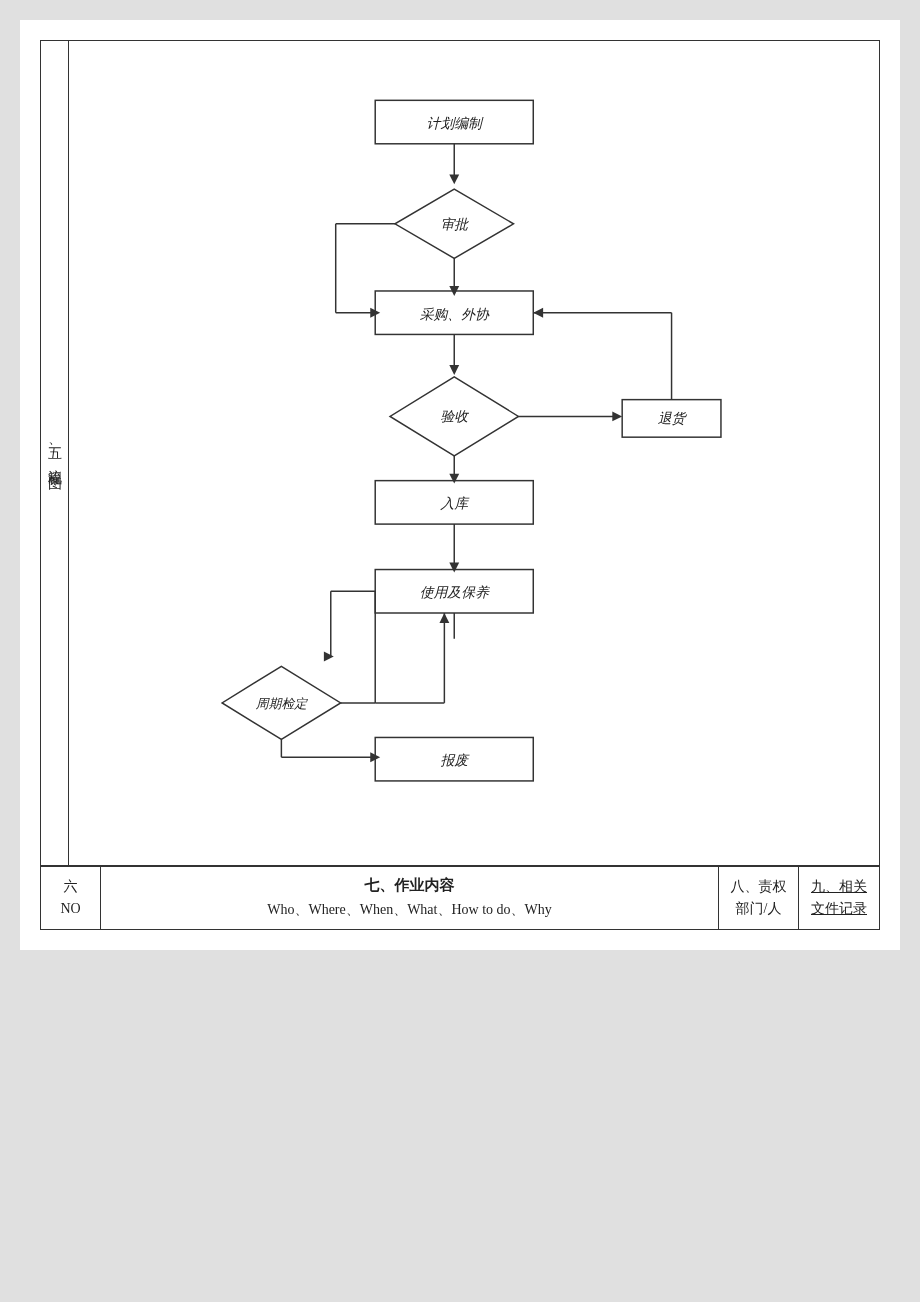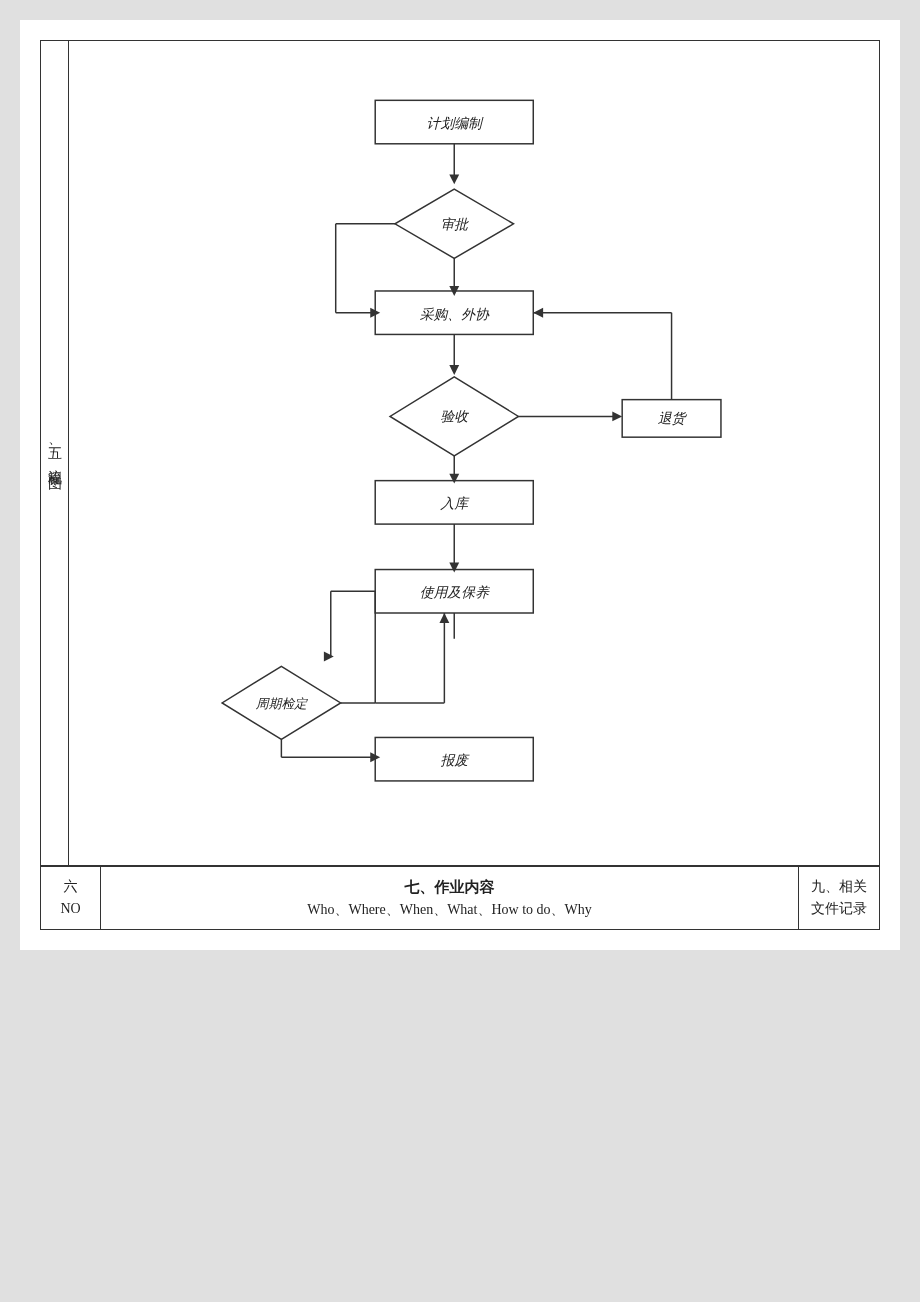--- a/index.html
+++ b/index.html
@@ -83,20 +83,21 @@
     .cell-content {
       flex: 1;
     }
     .cell-dept {
       width: 80px;
       flex-shrink: 0;
     }
     .cell-docs {
       width: 80px;
       flex-shrink: 0;
+      text-decoration: underline;
     }
   </style>
 </head>
 <body>
 
 <div class="page">
 
   <div class="flowchart-section">
     <div class="side-label">五、流程图</div>
     <div class="flowchart-area">
@@ -181,23 +182,29 @@
   <div class="table-section">
     <div class="table-row">
       <div class="table-cell cell-no">
         <div>
           <div>六</div>
           <div>NO</div>
         </div>
       </div>
       <div class="table-cell cell-content">
         <div>
-          <div style="font-size:15px; font-weight:bold;">七、作业内容</div>
+          <div style="font-size:15px; font-weight:bold;font-family:Liberation Mono, monospace;">七、作业内容</div>
           <div style="font-size:14px;">Who、Where、When、What、How to do、Why</div>
         </div>
       </div>
+      <div class="table-cell cell-dept">
+        <div>
+          <div>八、责权</div>
+          <div>部门/人</div>
+        </div>
+      </div>
       <div class="table-cell cell-docs">
         <div>九、相关文件记录</div>
       </div>
     </div>
   </div>
 
 </div>
 
 </body></html>

